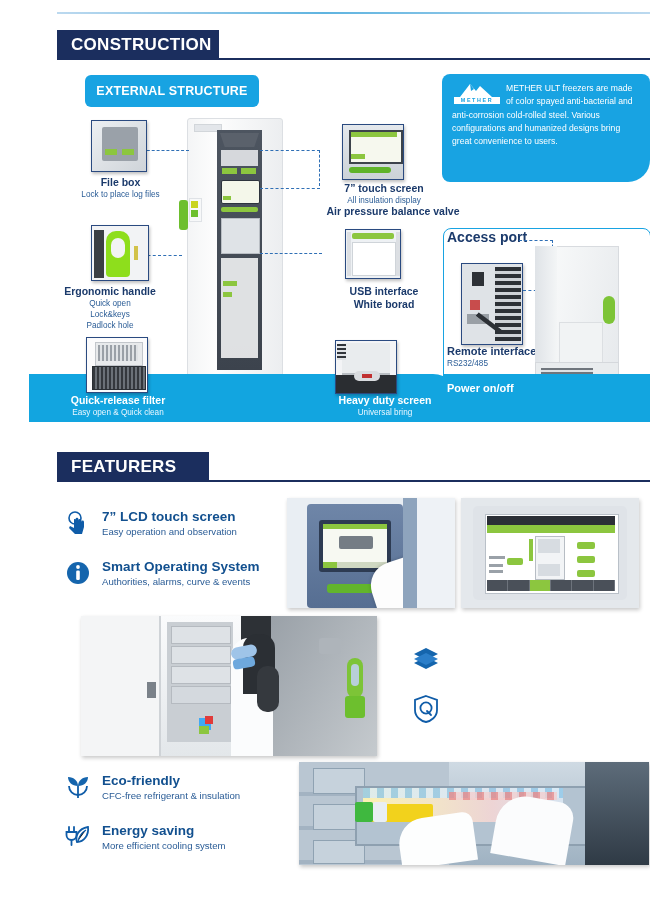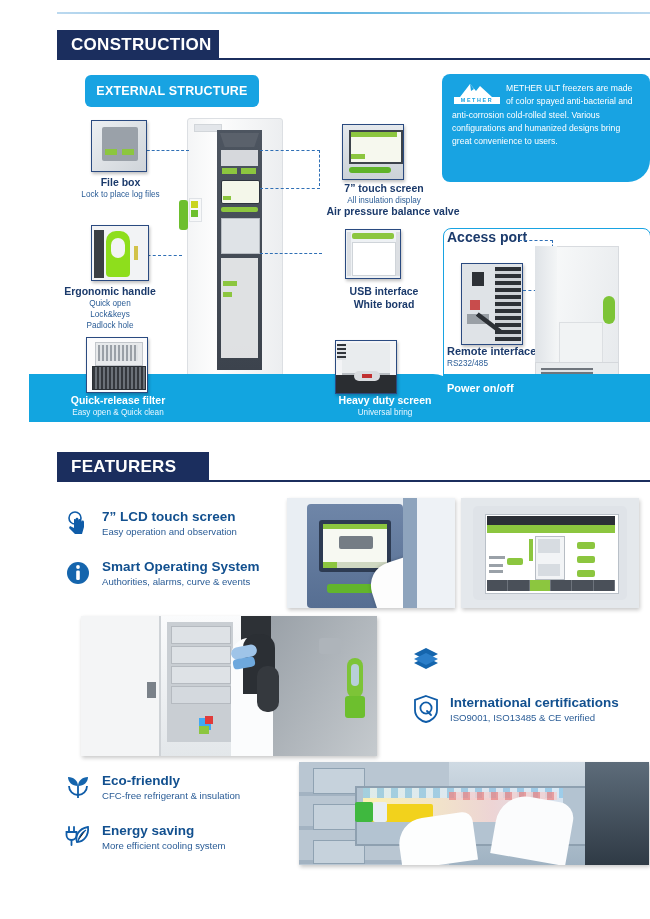--- a/index.html
+++ b/index.html
@@ -363,24 +363,20 @@
   </div>
 
   <div class="feat" style="left:382px;top:694px;width:240px;">
     <span class="ic">
       <svg width="26" height="28" viewBox="0 0 26 28">
         <path d="M13 1 L24 5 v10 c0 7 -6 11 -11 12 C8 26 2 22 2 15 V5 Z" fill="none" stroke="#0f5ca8" stroke-width="1.8"></path>
         <circle cx="13" cy="13" r="5.6" fill="none" stroke="#0f5ca8" stroke-width="1.8"></circle>
         <path d="M14 16 l4 4" stroke="#0f5ca8" stroke-width="1.8" stroke-linecap="round"></path>
       </svg>
     </span>
-    <span class="tx">
-      <span class="h" style="display:block">International certifications</span>
-      <span class="p" style="display:block">ISO9001, ISO13485 &amp; CE verified</span>
-    </span>
   </div>
 
   <div class="feat" style="left:34px;top:822px;width:250px;">
     <span class="ic">
       <svg width="28" height="26" viewBox="0 0 28 26">
         <path d="M5 3 v5 M10 3 v5" stroke="#0f5ca8" stroke-width="1.8" stroke-linecap="round"></path>
         <path d="M2.5 8 h10 v3 a5 5 0 0 1 -10 0 z" fill="none" stroke="#0f5ca8" stroke-width="1.8"></path>
         <path d="M7.5 16 v5" stroke="#0f5ca8" stroke-width="1.8" stroke-linecap="round"></path>
         <path d="M24 3 C14 5 11 12 13 18 C20 18 25 11 24 3 Z" fill="none" stroke="#0f5ca8" stroke-width="1.8"></path>
         <path d="M22 6 C17 9 15 13 14 17" stroke="#0f5ca8" stroke-width="1.4"></path>

